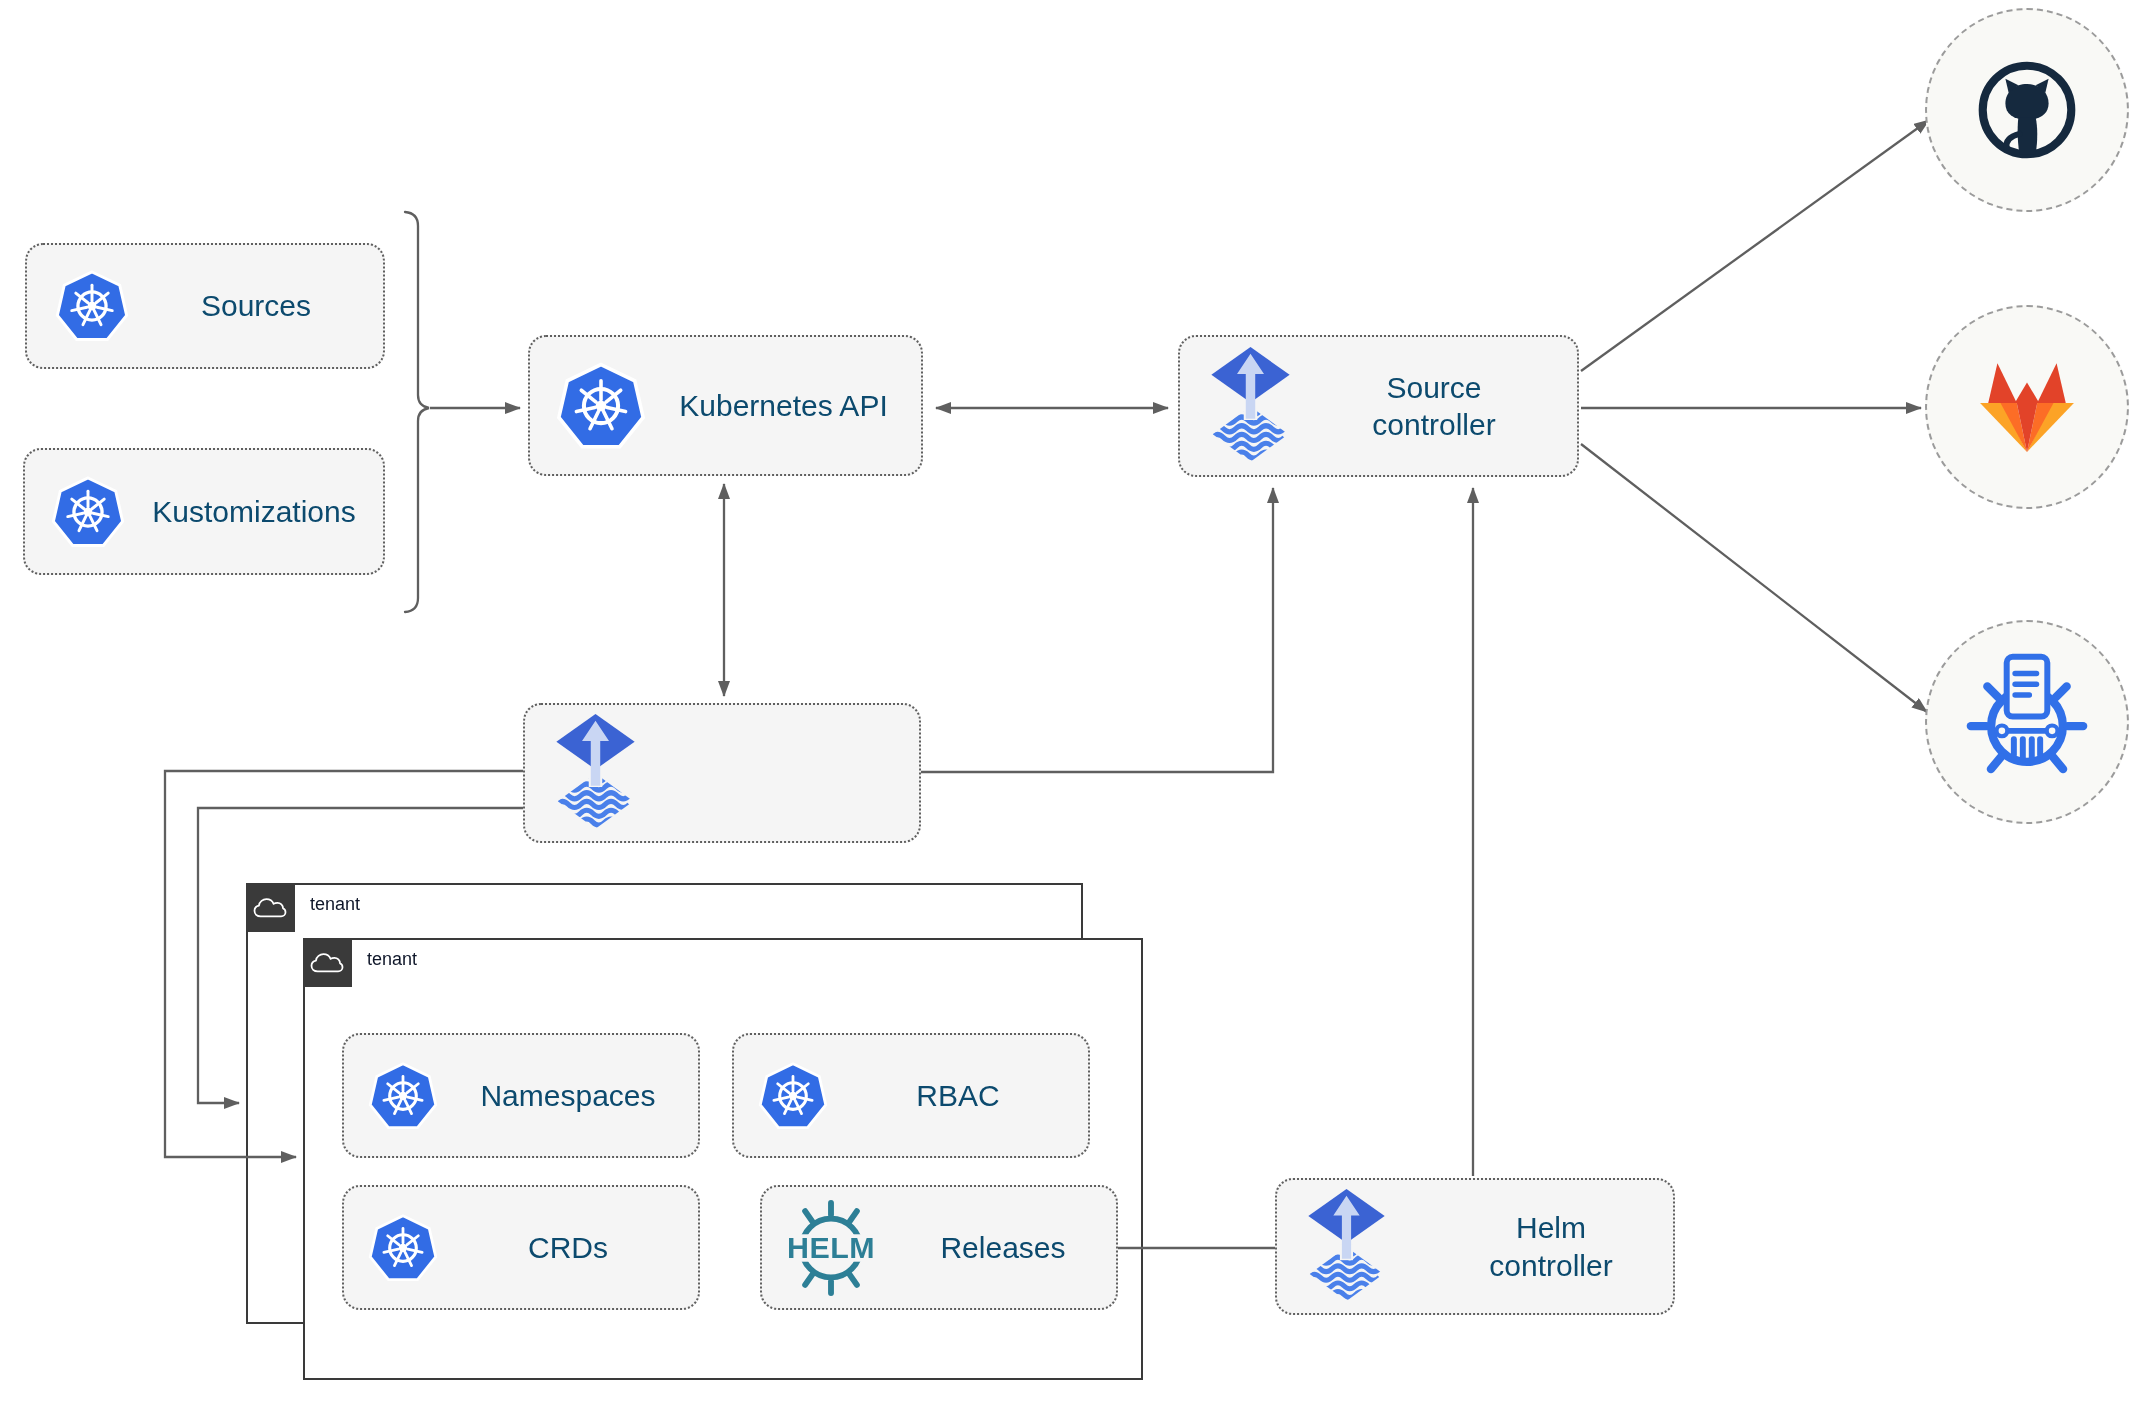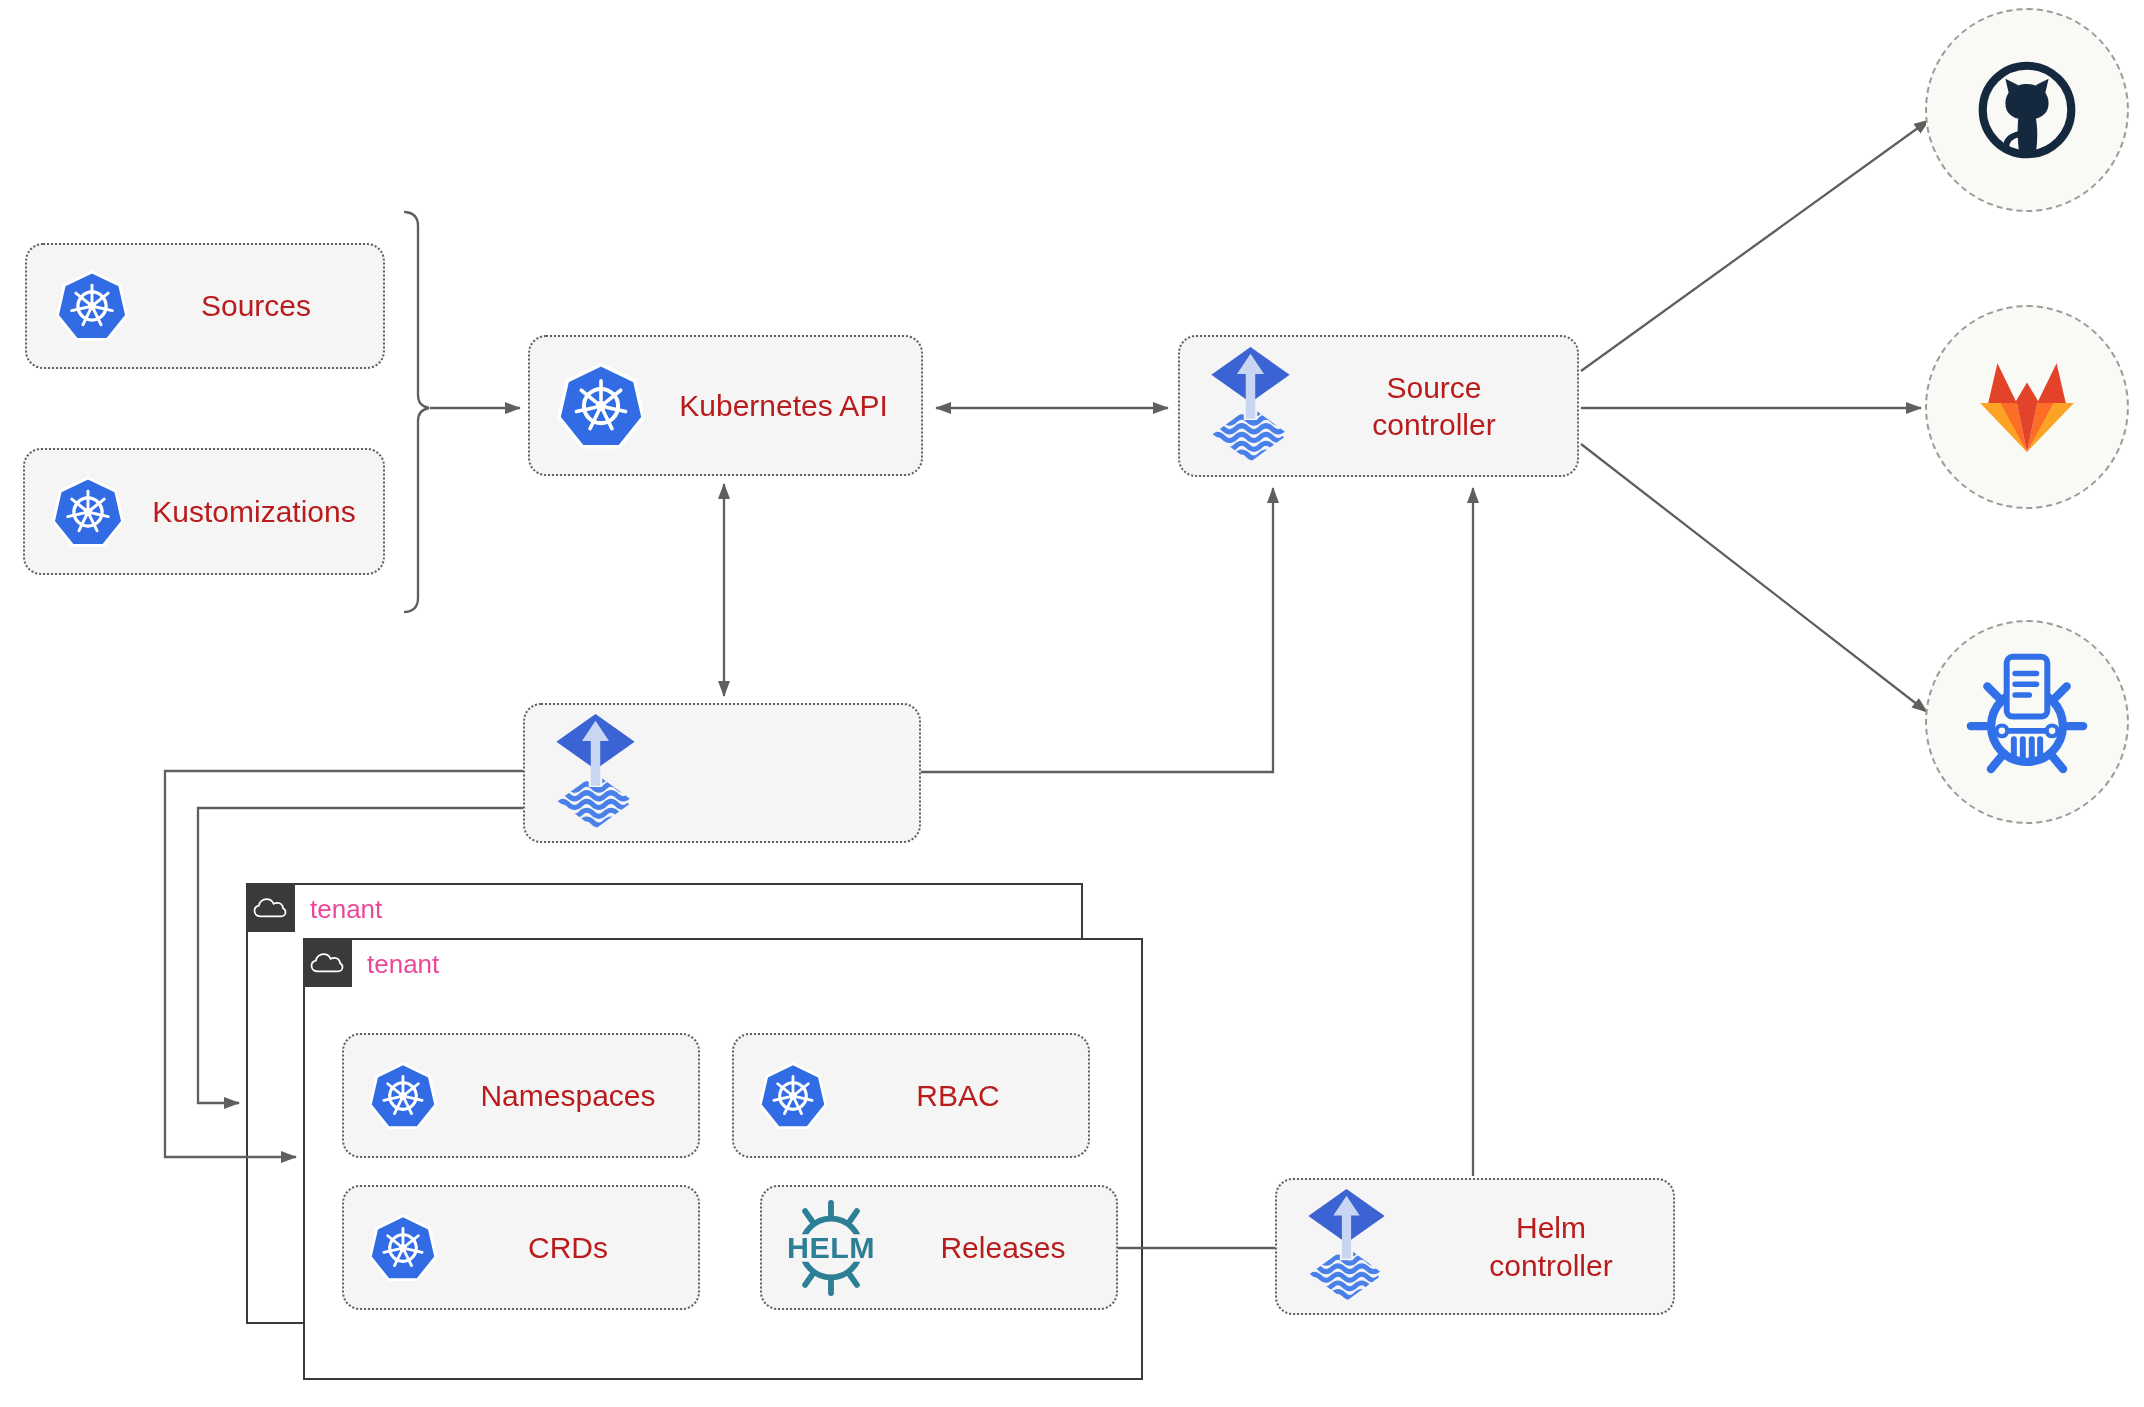--- a/index.html
+++ b/index.html
@@ -1,29 +1,29 @@
 <!DOCTYPE html>
 <html style="--kubernetes-blue: #326CE5; --flux-diamond-blue: #3B63D3; --flux-wave-blue: #4A80EA; --flux-arrow-light: #C9D6F3; --github-navy: #15293E; --gitlab-red: #E24329; --gitlab-orange: #FC6D26; --gitlab-light-orange: #FCA326; --helm-teal: #2D7F96; --chartmuseum-blue: #3170E8; --arrow-gray: #5F5F5F; --node-fill: #F5F5F5; --tenant-border: #3A3A3A;"><head>
 <meta charset="utf-8">
 <style>
   html,body{margin:0;padding:0;background:#ffffff;font-family:"Liberation Sans",sans-serif;}
   .canvas{position:relative;width:2144px;height:1407px;background:#fff;overflow:hidden;}
   .wires{position:absolute;left:0;top:0;z-index:3;pointer-events:none;}
   .node{position:absolute;background:#f5f5f5;border:2px dotted #5f5f5f;border-radius:18px;
         display:flex;align-items:center;box-sizing:border-box;z-index:4;}
-  .node .label{flex:1;text-align:center;font-size:30px;color:#b91c1c;line-height:1.25;}
+  .node .label{flex:1;text-align:center;font-size:30px;color:#0c4a6e;line-height:1.25;}
   .node .label.narrow{max-width:185px;margin:0 auto;}
   .ic{flex:0 0 auto;}
   .endpoint{position:absolute;width:204px;height:204px;border-radius:50%;
             border:2.5px dashed #9b9b9b;background:#f9f9f6;display:flex;align-items:center;
             justify-content:center;box-sizing:border-box;z-index:4;}
   .tenant{position:absolute;background:#ffffff;border:2.5px solid #3a3a3a;box-sizing:border-box;}
   .tenant-tag{position:absolute;top:-2.5px;left:-2.5px;width:49px;height:49px;background:#3a3a3a;
               display:flex;align-items:center;justify-content:center;}
-  .tenant-name{position:absolute;left:62px;top:9px;font-size:26px;color:#ec4899;}
+  .tenant-name{position:absolute;left:62px;top:9px;font-size:18px;color:#0f172a;}
 </style>
 </head>
 <body>
 
 <div class="canvas">
 
   <svg style="position:absolute;width:0;height:0" aria-hidden="true">
     <defs>
       <symbol id="sym-k8s" viewBox="0 0 100 100">
         <polygon points="50,4 87.5,22 96.8,62.7 70.8,95.2 29.2,95.2 3.2,62.7 12.5,22" style="fill:var(--kubernetes-blue,#326CE5)" stroke="#ffffff" stroke-width="4"></polygon>

